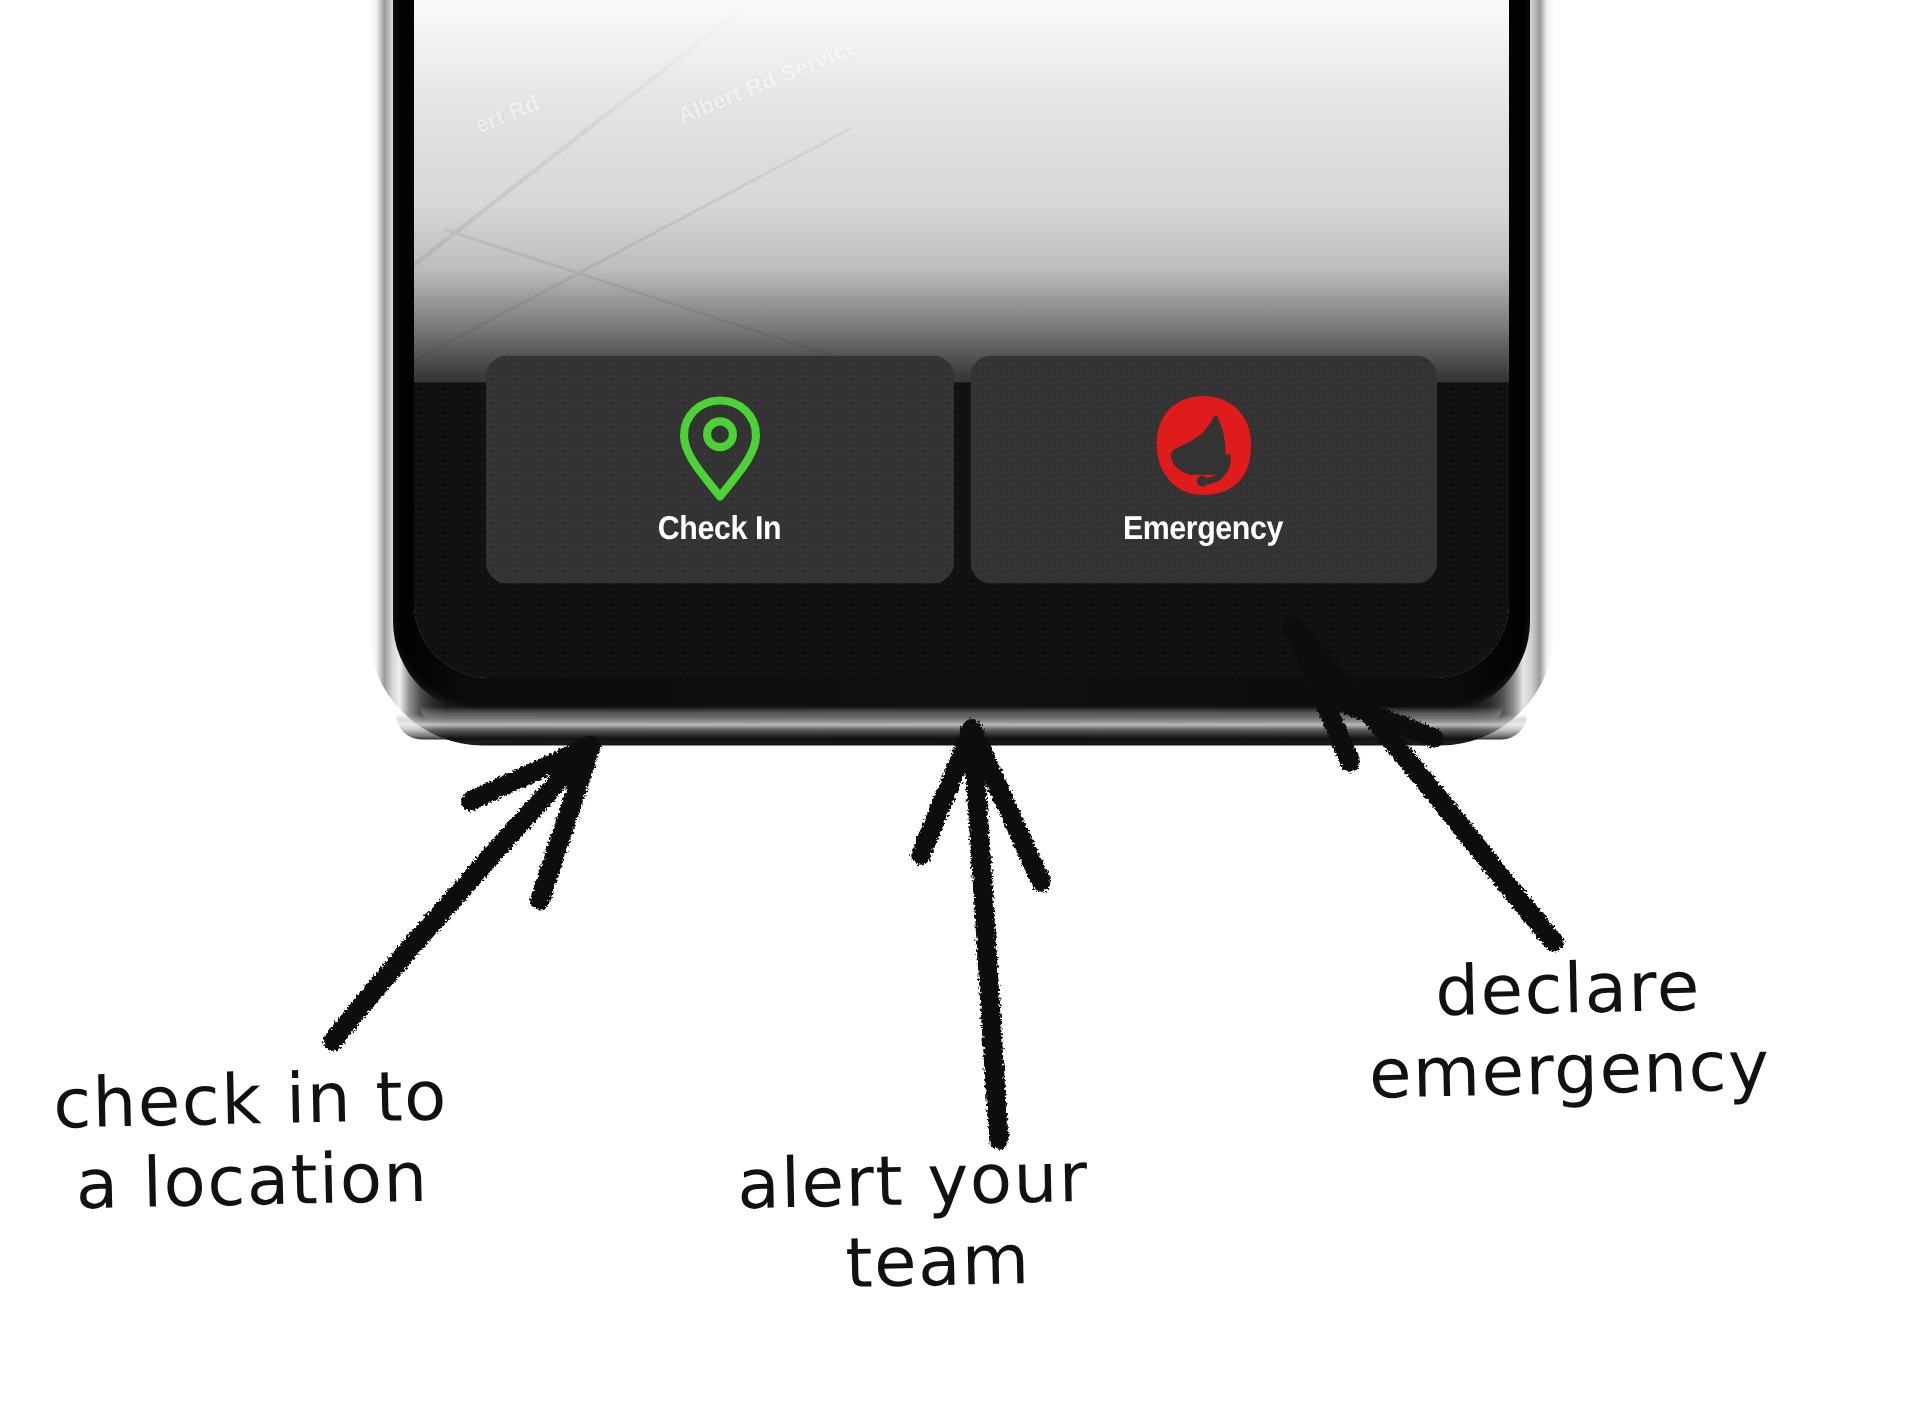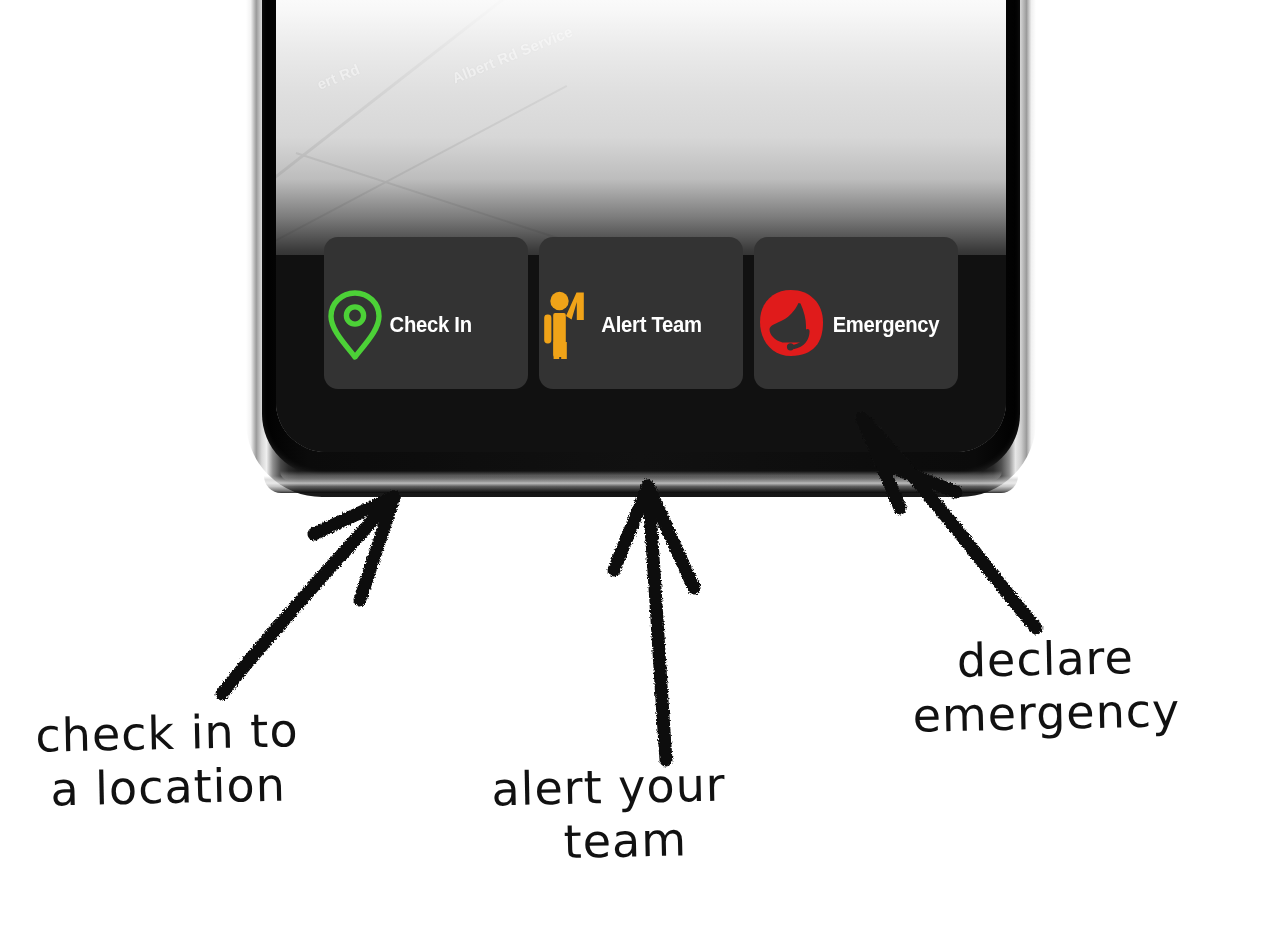--- a/index.html
+++ b/index.html
@@ -160,21 +160,21 @@
     gap: 11px;
   }
   .action-tile {
     flex: 1 1 0;
     height: 152px;
     border-radius: 14px;
     background: #333333;
     background-image: radial-gradient(rgba(255,255,255,0.028) 0.6px, transparent 0.6px);
     background-size: 4px 4px;
     display: flex;
-    flex-direction: row;
+    flex-direction: column;
     align-items: center;
     justify-content: flex-start;
     padding-top: 22px;
     box-sizing: border-box;
   }
   .tile-icon {
     height: 78px;
     display: flex;
     align-items: center;
     justify-content: center;
@@ -241,37 +241,20 @@
       <div class="action-tile">
         <div class="tile-icon">
           <svg width="62" height="74" viewBox="0 0 62 74">
             <path d="M31 6 C17.5 6 7 16.3 7 29.2 C7 42.5 20 56 31 70 C42 56 55 42.5 55 29.2 C55 16.3 44.5 6 31 6 Z" fill="none" stroke="#4CD137" stroke-width="5.4" stroke-linejoin="round"></path>
             <circle cx="31" cy="28.5" r="8.6" fill="none" stroke="#4CD137" stroke-width="5.4"></circle>
           </svg>
         </div>
         <div class="tile-label">Check In</div>
       </div>
 
-      <div class="action-tile">
-        <div class="tile-icon">
-          <svg width="58" height="76" viewBox="0 0 58 76">
-            <circle cx="20.5" cy="15" r="9.2" fill="#F0A318"></circle>
-
-            <rect x="14.2" y="27" width="12.6" height="44" rx="2" fill="#F0A318"></rect>
-
-            <rect x="5.2" y="28.5" width="7.2" height="29" rx="3.4" fill="#F0A318"></rect>
-
-            <path d="M27 30 L37.5 6.5 L44.8 6.5 L44.8 34 L37.8 34 L37.8 16 L32.6 33.4 Z" fill="#F0A318"></path>
-
-            <rect x="14.6" y="56" width="5.6" height="17" fill="#F0A318"></rect>
-            <rect x="22.2" y="56" width="5.6" height="17" fill="#F0A318"></rect>
-          </svg>
-        </div>
-        <div class="tile-label">Alert Team</div>
-      </div>
 
       <div class="action-tile">
         <div class="tile-icon">
           <svg width="74" height="72" viewBox="0 0 74 72">
 
             <path d="M37 2 C18.5 2 6 15 6 34 C6 53 18.5 68 37 68 C48 68 56 64.5 61.5 58.5
                      C67 52.5 69 44 69 34 C69 15 55.5 2 37 2 Z" fill="#E01B1B"></path>
 
             <path d="M44.5 15
                      C44.5 15 40 26 30 31.5 C22 36 15.5 37 15.5 41.5

